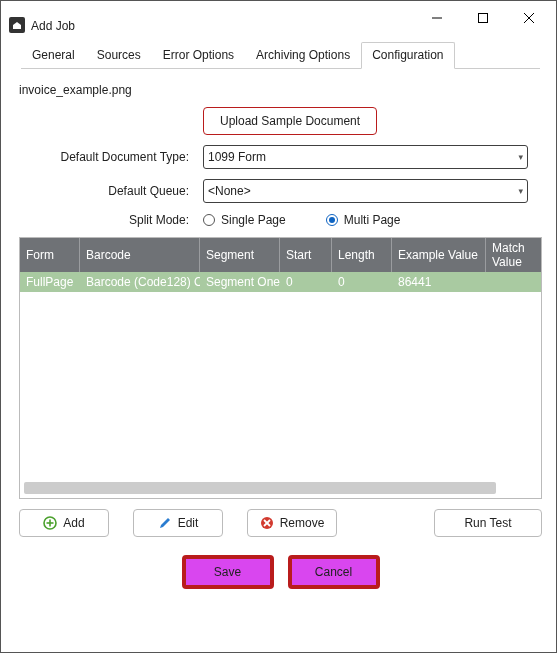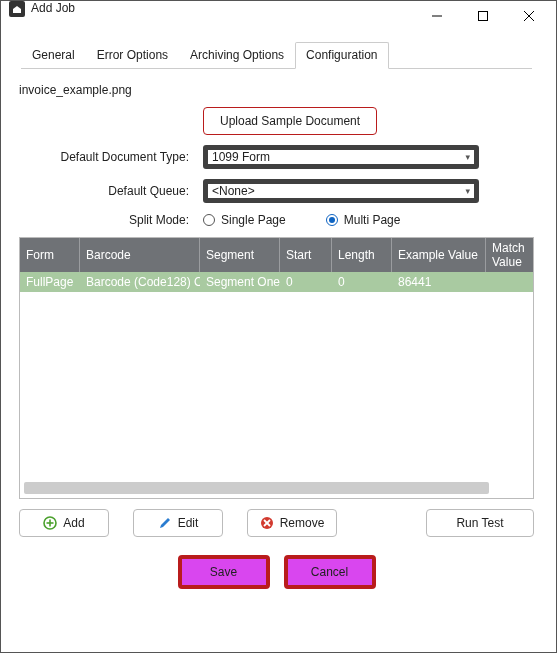--- a/index.html
+++ b/index.html
@@ -1,34 +1,34 @@
 <!DOCTYPE html>
 <html><head>
 <meta charset="utf-8">
 <style>
   html,body{margin:0;padding:0;font-family:"Segoe UI",Tahoma,sans-serif;font-size:12px;color:#222;background:#fff}
   .window{width:557px;height:653px;box-sizing:border-box;border:1px solid #555;display:flex;flex-direction:column;background:#fff;position:relative}
-  .titlebar{display:flex;align-items:flex-start;height:32px;padding:0 4px 0 8px}
+  .titlebar{display:flex;align-items:flex-end;height:32px;padding:0 4px 0 8px}
   .title-icon{width:16px;height:16px;background:#333;border-radius:2px;display:flex;align-items:center;justify-content:center;margin-right:6px}
   .title-icon svg{width:10px;height:10px}
   .title-text{font-size:12px;flex:0 0 auto;margin-right:auto}
   .win-controls{display:flex}
   .win-btn{width:46px;height:30px;display:flex;align-items:center;justify-content:center}
   .win-btn svg{width:10px;height:10px;stroke:#000;stroke-width:1;fill:none}
-  .content{flex:1;display:flex;flex-direction:column;padding:6px 18px 14px 14px;box-sizing:border-box}
+  .content{flex:1;display:flex;flex-direction:column;padding:6px 10px 14px 14px;box-sizing:border-box}
   .tabs{display:flex;border-bottom:1px solid #ccc;margin:2px 6px 14px 6px}
   .tab{padding:5px 10px 6px;font-size:12px;cursor:default;position:relative;top:1px;border:1px solid transparent;border-bottom:none}
   .tab.active{border:1px solid #ccc;border-bottom:1px solid #fff;background:#fff;border-radius:2px 2px 0 0}
   .form-area{padding:0 4px}
   .form-row{display:flex;align-items:center;margin-bottom:10px}
   .form-row .lbl{width:170px;text-align:right;padding-right:14px;font-size:12px}
   .form-row .ctrl{flex:1}
   .filename{font-size:12px}
   .upload-btn{display:inline-block;border:1px solid #b91c1c;border-radius:4px;padding:6px 16px;font-size:12px;background:#fff}
-  .select{width:276px;height:24px;border:5px solid #404040;border-radius:3px;background:#fff;font-size:12px;padding:2px 4px;position:relative;display:flex;align-items:center;justify-content:space-between;box-sizing:border-box}
+  .select{width:325px;height:24px;border:1px solid #404040;border-radius:3px;background:#fff;font-size:12px;padding:2px 4px;position:relative;display:flex;align-items:center;justify-content:space-between;box-sizing:border-box}
   .select-text{flex:1}
   .select-caret{font-size:9px;color:#555}
   .radio-group{display:flex;align-items:center;gap:40px}
   .radio-opt{display:flex;align-items:center;gap:6px;font-size:12px}
   .radio-outer{width:12px;height:12px;border:1px solid #555;border-radius:50%;display:flex;align-items:center;justify-content:center;box-sizing:border-box}
   .radio-outer.selected{border-color:#0f64c2}
   .radio-inner{width:6px;height:6px;border-radius:50%;background:#0f64c2}
   .grid-wrap{margin:6px 0 10px;border:1px solid #bbb;height:260px;overflow:auto;background:#fff;position:relative}
   .grid{min-width:570px}
   .grid-header{display:flex;background:#6f7276;color:#fff;font-size:12px;height:34px}
@@ -82,20 +82,21 @@
             <line x1="10" y1="0" x2="0" y2="10"></line>
           </svg>
         </div>
     </div>
   </div>
 
   <div class="content">
 
     <div class="tabs">
       <div class="tab">General</div>
+      <div class="tab">Sources</div>
       <div class="tab">Error Options</div>
       <div class="tab">Archiving Options</div>
       <div class="tab active">Configuration</div>
     </div>
 
     <div class="form-area">
 
       <div class="form-row">
         <div class="ctrl"><span class="filename">invoice_example.png</span></div>
       </div>

